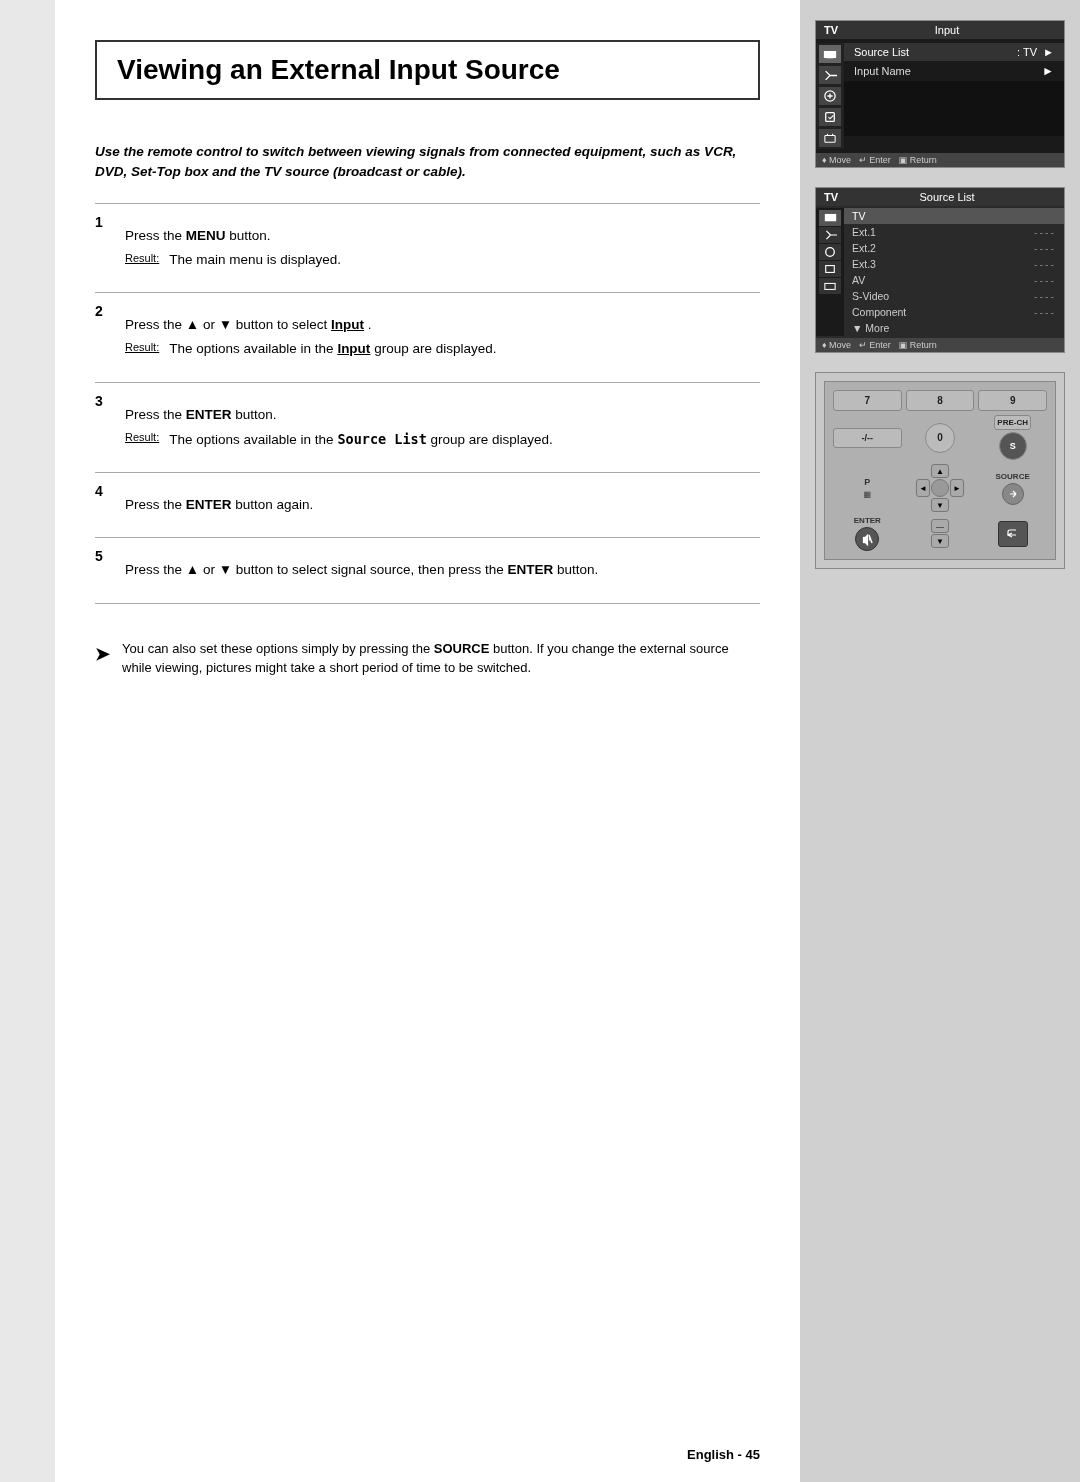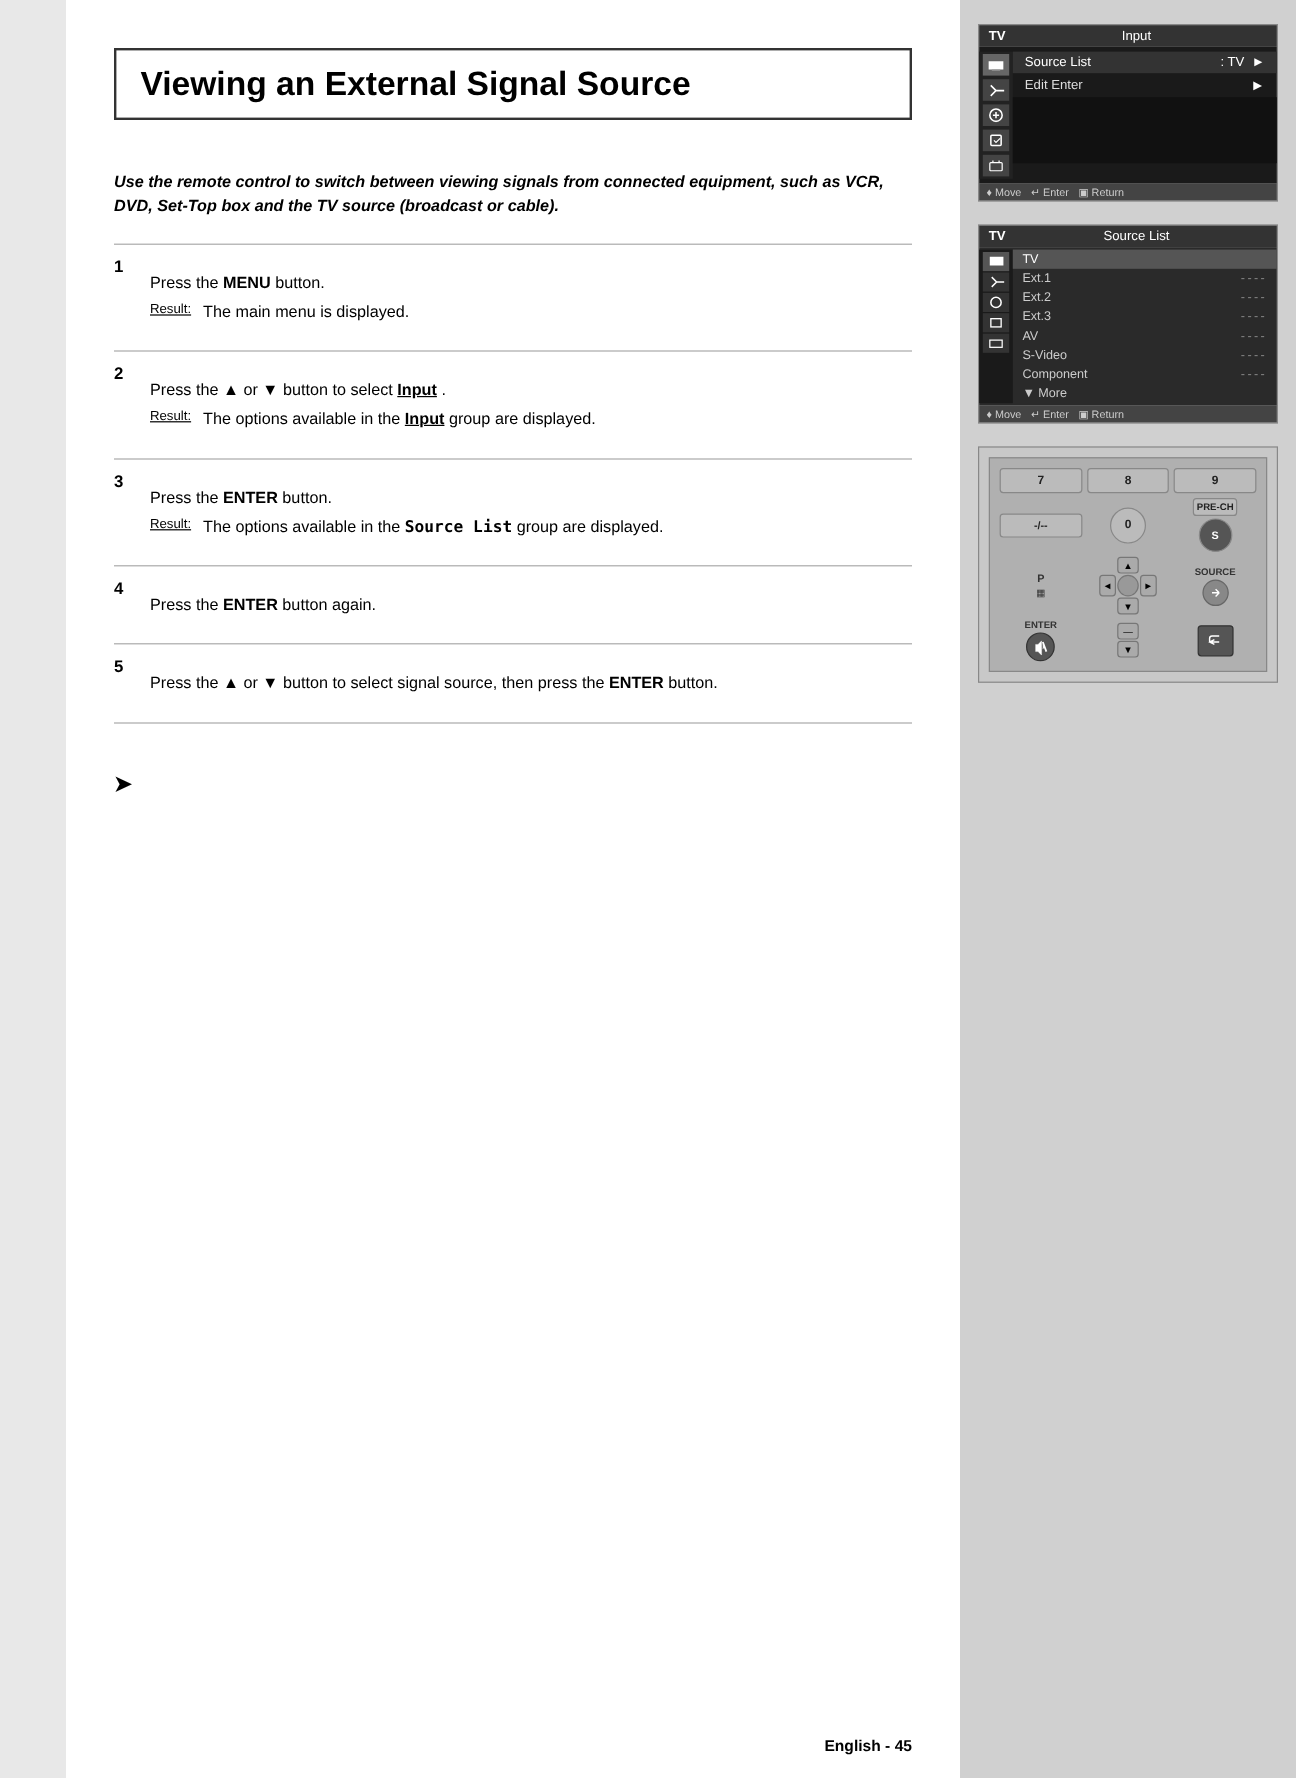--- a/index.html
+++ b/index.html
@@ -270,21 +270,21 @@
   </style>
 </head>
 <body>
 
 <div class="page-container">
   <div class="left-margin"></div>
 
   <div class="main-content">
 
     <div class="page-title-box">
-      <h1 class="page-title">Viewing an External Signal Source</h1>
+      <h1 class="page-title">Viewing an External Input Source</h1>
     </div>
 
     <p class="intro-text">Use the remote control to switch between viewing signals from connected equipment, such as VCR, DVD, Set-Top box and the TV source (broadcast or cable).</p>
 
     <table class="steps-table">
       <tbody>
 
         <tr>
           <td class="step-num">1</td>
           <td class="step-content">
@@ -339,20 +339,23 @@
             <div>
               Press the ▲ or ▼ button to select signal source, then press the <strong>ENTER</strong> button.
             </div>
           </td>
         </tr>
       </tbody>
     </table>
 
     <div class="note-section">
       <span class="note-arrow">➤</span>
+      <div>
+        You can also set these options simply by pressing the <strong>SOURCE</strong> button. If you change the external source while viewing, pictures might take a short period of time to be switched.
+      </div>
     </div>
 
     <div class="footer-bar">English - 45</div>
 
   </div>
 
   <div class="right-sidebar">
 
     <div class="tv-menu-container">
       <div class="tv-menu-header">
@@ -393,21 +396,21 @@
                   <path d="M4 4 V2 M10 4 V2" stroke="white" stroke-width="1.2"></path>
                 </svg>
             </div>
           </div>
           <div style="flex:1;">
             <div class="tv-menu-item selected">
               <span>Source List</span>
               <span>: TV &nbsp;►</span>
             </div>
             <div class="tv-menu-item">
-              <span>Edit Enter</span>
+              <span>Input Name</span>
               <span class="arrow-right">►</span>
             </div>
             <div style="height:55px; background:#111;"></div>
           </div>
         </div>
       </div>
       <div class="tv-menu-footer">
         <span>♦ Move</span>
         <span>↵ Enter</span>
         <span>▣ Return</span>

